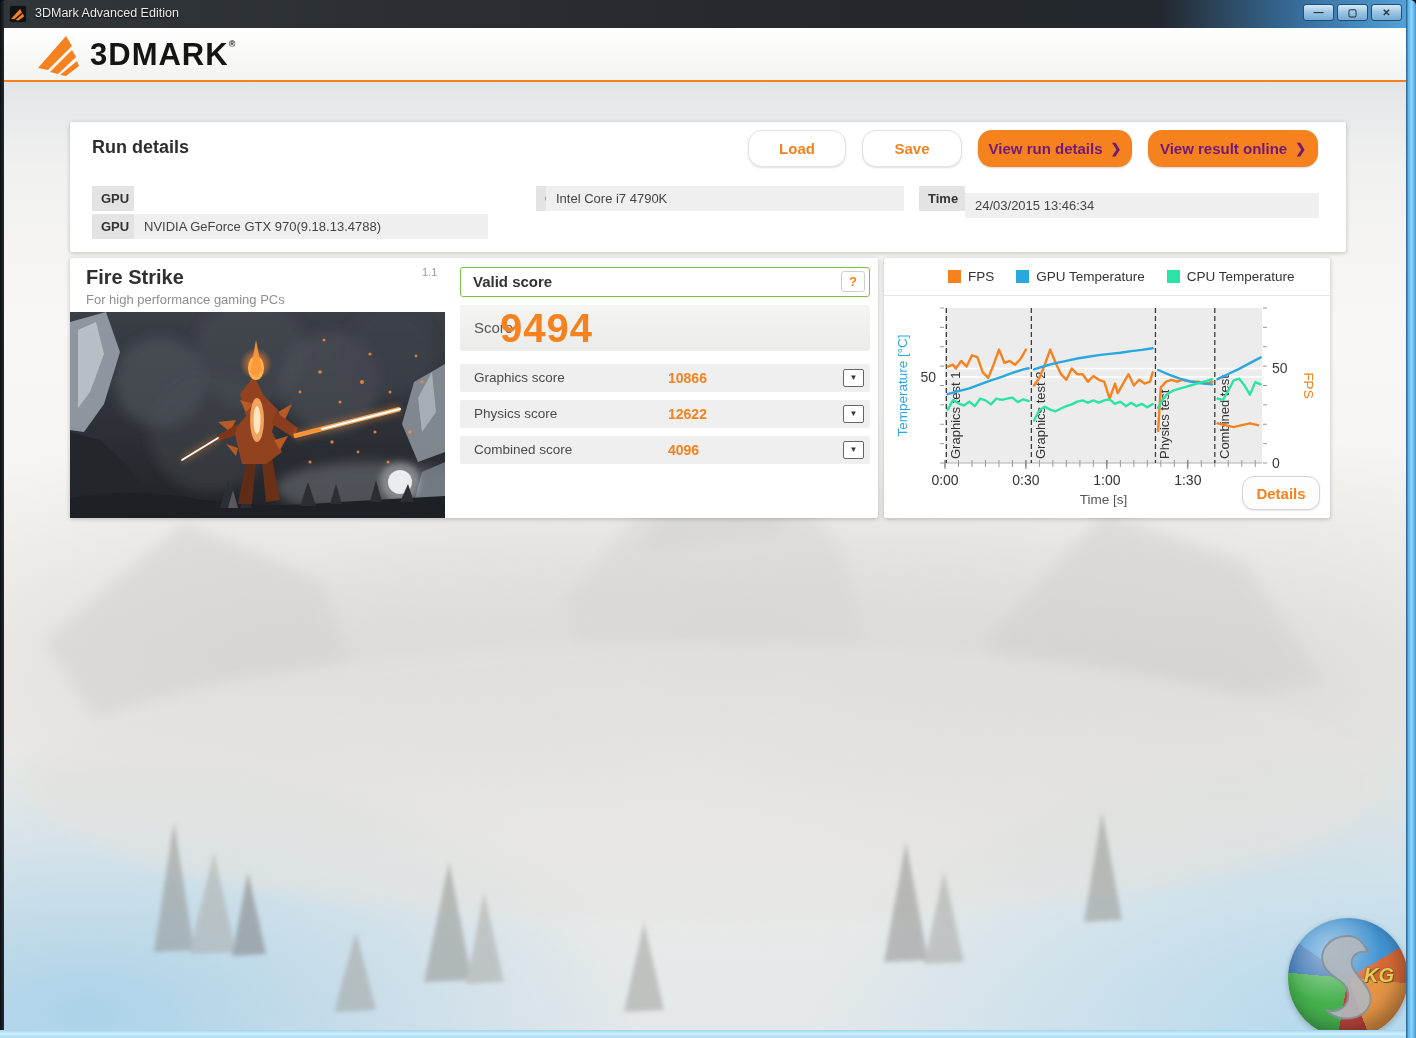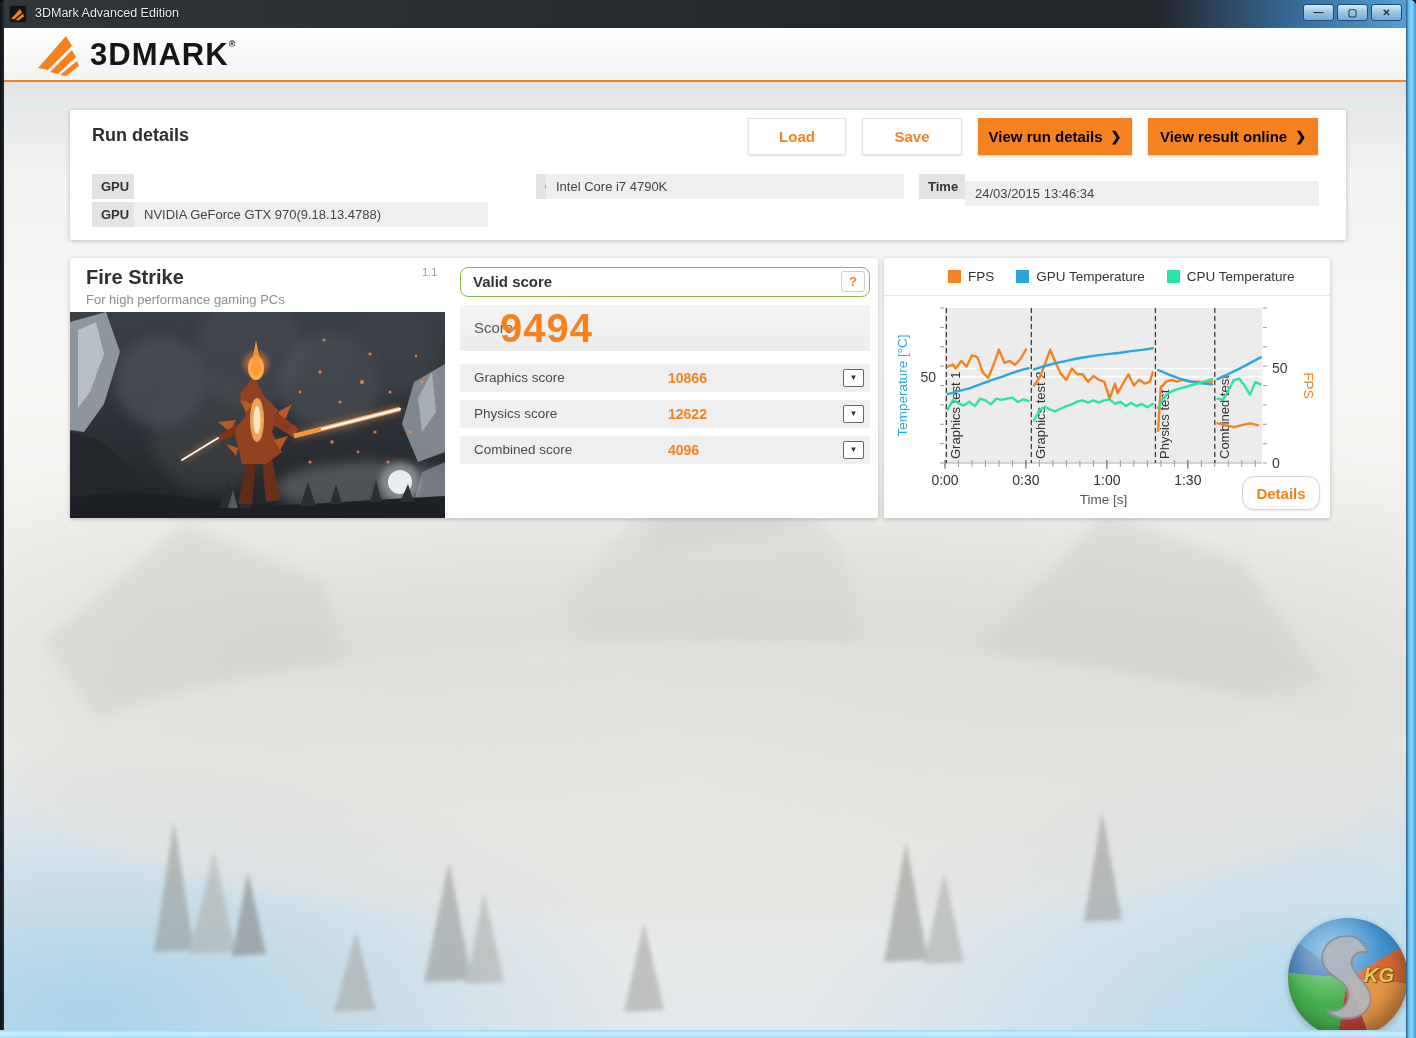--- a/index.html
+++ b/index.html
@@ -39,40 +39,40 @@
       radial-gradient(900px 420px at 6% 98%, rgba(125,192,232,.55), rgba(125,192,232,0) 62%),
       radial-gradient(900px 440px at 97% 99%, rgba(130,200,240,.5), rgba(130,200,240,0) 62%),
       radial-gradient(720px 310px at 20% 60%, rgba(168,168,162,.30), rgba(168,168,162,0) 70%),
       radial-gradient(640px 300px at 52% 57%, rgba(170,170,164,.28), rgba(170,170,164,0) 70%),
       radial-gradient(780px 340px at 84% 62%, rgba(163,163,158,.30), rgba(163,163,158,0) 70%),
       linear-gradient(180deg,#e2e5e7 0%,#f1f1f0 9%,#f8f7f5 26%,#f3f2ef 55%,#ebebe9 80%,#e4e8ea 100%); }
   .bg-decor { position:absolute; left:0; top:0; width:100%; height:100%; }
 
   
   .card { position:absolute; background:#fff; border-radius:2px; box-shadow:0 1px 4px rgba(50,50,50,.28); }
-  .run-card { left:66px; top:28px; width:1276px; height:130px; }
+  .run-card { left:66px; top:40px; width:1276px; height:130px; }
   .run-title { position:absolute; left:22px; top:15px; font-size:18px; font-weight:bold; color:#2e2e2e; }
   .btn-row { position:absolute; right:28px; top:8px; display:flex; gap:16px; }
-  .btn { height:37px; border-radius:0; font-size:15px; font-weight:bold; display:flex; align-items:center; justify-content:center; cursor:pointer; }
+  .btn { height:37px; border-radius:14px; font-size:15px; font-weight:bold; display:flex; align-items:center; justify-content:center; cursor:pointer; }
   .btn-light { background:#fff; border:1px solid #e2e2e2; box-shadow:0 1px 2px rgba(0,0,0,.12); color:#F5821F; }
-  .btn-orange { background:#F5821F; color:#000000; gap:8px; box-shadow:0 1px 2px rgba(0,0,0,.18); }
+  .btn-orange { background:#F5821F; color:#701a75; gap:8px; box-shadow:0 1px 2px rgba(0,0,0,.18); }
   .btn-load { width:98px; } .btn-save { width:100px; }
   .btn-viewrun { width:154px; } .btn-viewonline { width:170px; }
   .chev { font-size:13px; }
 
   .info-label { position:absolute; height:25px; background:#e3e3e3; color:#333; font-weight:bold; font-size:13px; line-height:25px; padding:0 9px; }
   .info-value { position:absolute; height:25px; background:#efefef; color:#444; font-size:13px; line-height:25px; padding:0 10px; white-space:nowrap; overflow:hidden; }
 
   .left-card { left:66px; top:176px; width:808px; height:260px; }
   .fs-title { position:absolute; left:16px; top:8px; font-size:20px; font-weight:bold; color:#303030; }
   .fs-sub { position:absolute; left:16px; top:34px; font-size:13px; color:#8f8f8f; }
   .fs-version { position:absolute; left:352px; top:8px; font-size:11px; color:#9a9a9a; }
   .fs-image { position:absolute; left:0; top:54px; width:375px; height:206px; overflow:hidden; }
 
-  .valid-box { position:absolute; left:390px; top:9px; width:410px; height:30px; border:1.5px solid #7DC242; border-radius:8px; background:#fff; }
+  .valid-box { position:absolute; left:390px; top:9px; width:410px; height:30px; border:1.5px solid #7DC242; border-radius:3px; background:#fff; }
   .valid-label { position:absolute; left:12px; top:0; line-height:28px; font-size:15px; font-weight:bold; color:#333; }
   .help-btn { position:absolute; right:4px; top:3px; width:24px; height:21px; border:1px solid #cfcfcf; border-radius:3px; background:#fff; color:#F5821F; font-weight:bold; font-size:13px; text-align:center; line-height:19px; cursor:pointer; }
 
   .score-row { position:absolute; left:390px; top:47px; width:410px; height:46px; border-radius:2px;
     background:linear-gradient(#f4f4f3,#ececeb); }
   .score-label { position:absolute; left:14px; top:0; line-height:46px; font-size:15px; color:#585858; }
   .score-value { position:absolute; left:40px; width:100%; text-align:left; font-size:40px; font-weight:bold; color:#F5821F; line-height:46px; letter-spacing:1px; }
 
   .mini-row { position:absolute; left:390px; width:410px; height:28px; background:#efefef; border-radius:2px; }
   .mini-label { position:absolute; left:14px; line-height:28px; font-size:13.5px; color:#4a4a4a; }

